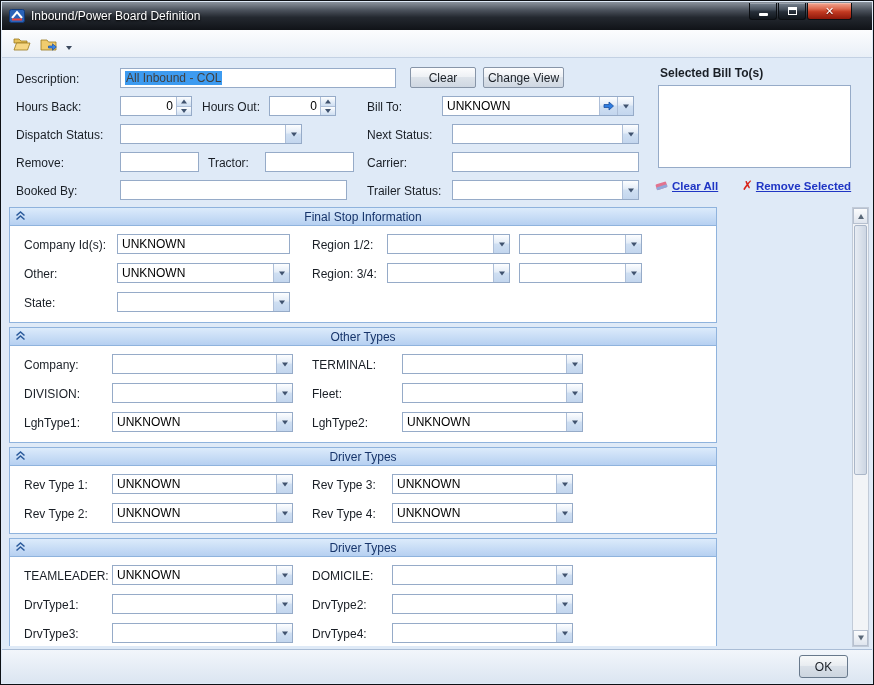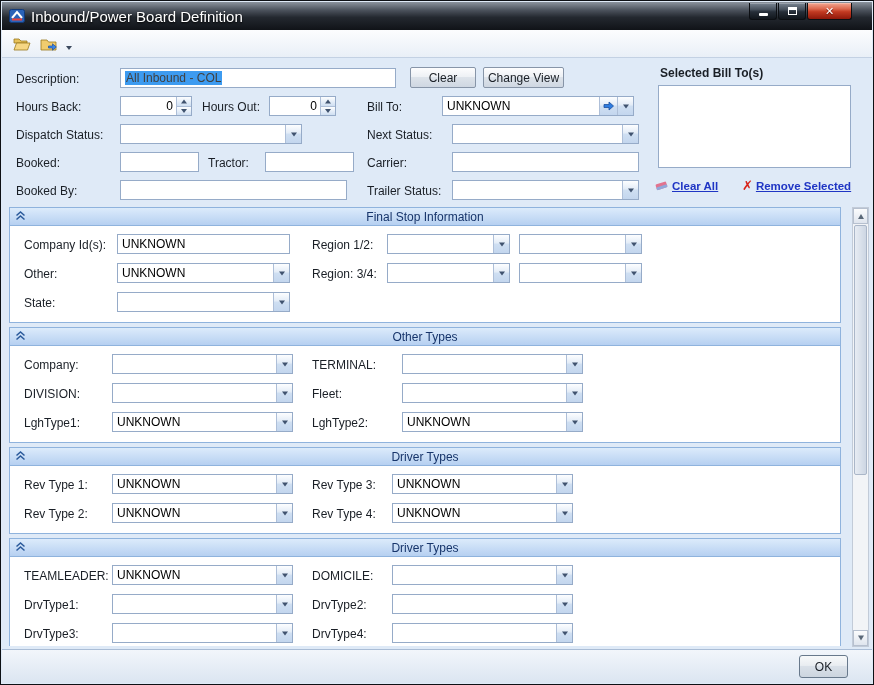--- a/index.html
+++ b/index.html
@@ -3,21 +3,21 @@
 <meta charset="utf-8">
 <style>
   * { margin:0; padding:0; box-sizing:border-box; }
   html,body { background:#9aa0a8; font-family:"Liberation Sans","DejaVu Sans",sans-serif; }
   .window { position:relative; width:874px; height:685px; border:1px solid #0d1014; background:#dfeaf7; overflow:hidden; }
 
   
   .titlebar { position:absolute; top:1px; left:1px; right:1px; height:28px;
     background:linear-gradient(#8b939d 0%,#4d545e 28%,#23282f 55%,#101318 100%);
     display:flex; align-items:center; padding-left:7px; }
-  .wtitle { color:#fff; font-size:15px; margin-left:6px; text-shadow:0 1px 2px #000; }
+  .wtitle { color:#fff; font-size:12px; margin-left:6px; text-shadow:0 1px 2px #000; }
   .wbtns { position:absolute; top:1px; right:20px; display:flex; gap:1px; }
   .wbtn { width:28px; height:17px; border:1px solid #0c0f13; border-top:none; border-radius:0 0 3px 3px;
     background:linear-gradient(#7c8794,#47515d 40%,#262e38 55%,#11161c);
     display:flex; align-items:center; justify-content:center; box-shadow:inset 0 1px 0 rgba(255,255,255,.25); cursor:default; }
   .wbtn.close { width:45px; background:linear-gradient(#f2a893,#dd6a50 35%,#c13a22 55%,#8f180a); }
   .gmin { width:9px; height:3px; background:#fff; border-radius:1px; margin-top:6px; }
   .gmax { width:9px; height:8px; border:1px solid #fff; border-top-width:3px; }
   .gclose { color:#fff; font-size:11px; font-weight:bold; line-height:1; text-shadow:0 1px 1px #5a0d04; }
 
   
@@ -54,21 +54,21 @@
   .sb { flex:1; position:relative; background:linear-gradient(#fdfeff,#cfdff2); }
   .sb.dn { border-top:1px solid #aebfd8; }
   .sb::after { content:""; position:absolute; left:50%; top:50%; }
   .sb.up::after { transform:translate(-50%,-40%); border-left:3px solid transparent; border-right:3px solid transparent; border-bottom:4px solid #40536f; }
   .sb.dn::after { transform:translate(-50%,-50%); border-left:3px solid transparent; border-right:3px solid transparent; border-top:4px solid #40536f; }
   .link { position:absolute; display:flex; align-items:center; gap:3px; cursor:pointer; }
   .ltext { font-size:11.5px; font-weight:bold; color:#1f35c4; text-decoration:underline; }
   .xico { color:#d8241a; font-weight:bold; font-size:13px; line-height:1; }
 
   
-  .scrollarea { position:absolute; left:8px; top:206px; width:832px; height:439px; overflow:hidden; }
+  .scrollarea { position:absolute; left:8px; top:206px; width:708px; height:439px; overflow:hidden; }
   .grp { border:1px solid #8fb3dd; margin-bottom:4px; background:#fff; }
   .ghead { height:18px; background:linear-gradient(#dcebfb,#b6d0f1); border-bottom:1px solid #8fb3dd;
     position:relative; display:flex; align-items:center; }
   .chev { position:absolute; left:5px; top:3px; cursor:pointer; line-height:0; }
   .gtitle { flex:1; text-align:center; font-size:12px; color:#17356b; }
   .gbody { position:relative; padding:7px 0 2px; }
   .srow { position:relative; height:29px; }
   .srow .lbl { top:5px; }
   .l1 { left:14px; } .l2 { left:302px; }
   .f1 { left:102px; top:1px; width:181px; }
@@ -186,21 +186,21 @@
     <div class="combo" style="left:118px; top:65px; width:182px;">
       <span class="val"></span>
       <span class="cbtn"></span>
     </div>
     <span class="lbl" style="left:365px; top:69px;">Next Status:</span>
     <div class="combo" style="left:450px; top:65px; width:187px;">
       <span class="val"></span>
       <span class="cbtn"></span>
     </div>
 
-    <span class="lbl" style="left:14px; top:97px;">Booked:</span>
+    <span class="lbl" style="left:14px; top:97px;">Remove:</span>
     <div class="tbox" style="left:118px; top:93px; width:79px;"><span></span></div>
     <span class="lbl" style="left:206px; top:97px;">Tractor:</span>
     <div class="tbox" style="left:263px; top:93px; width:89px;"><span></span></div>
     <span class="lbl" style="left:365px; top:97px;">Carrier:</span>
     <div class="tbox" style="left:450px; top:93px; width:187px;"><span></span></div>
 
     <span class="lbl" style="left:14px; top:125px;">Booked By:</span>
     <div class="tbox" style="left:118px; top:121px; width:227px;"><span></span></div>
     <span class="lbl" style="left:365px; top:125px;">Trailer Status:</span>
     <div class="combo" style="left:450px; top:121px; width:187px;">

